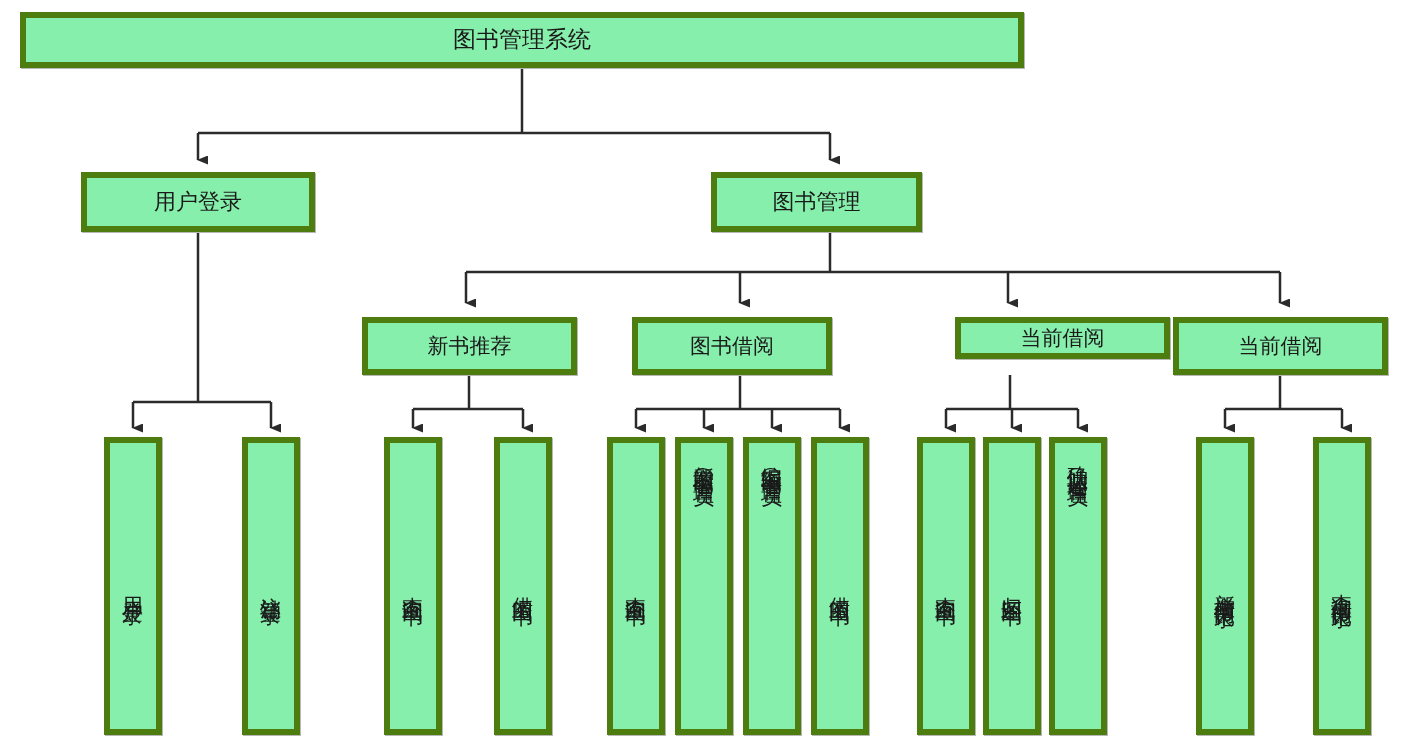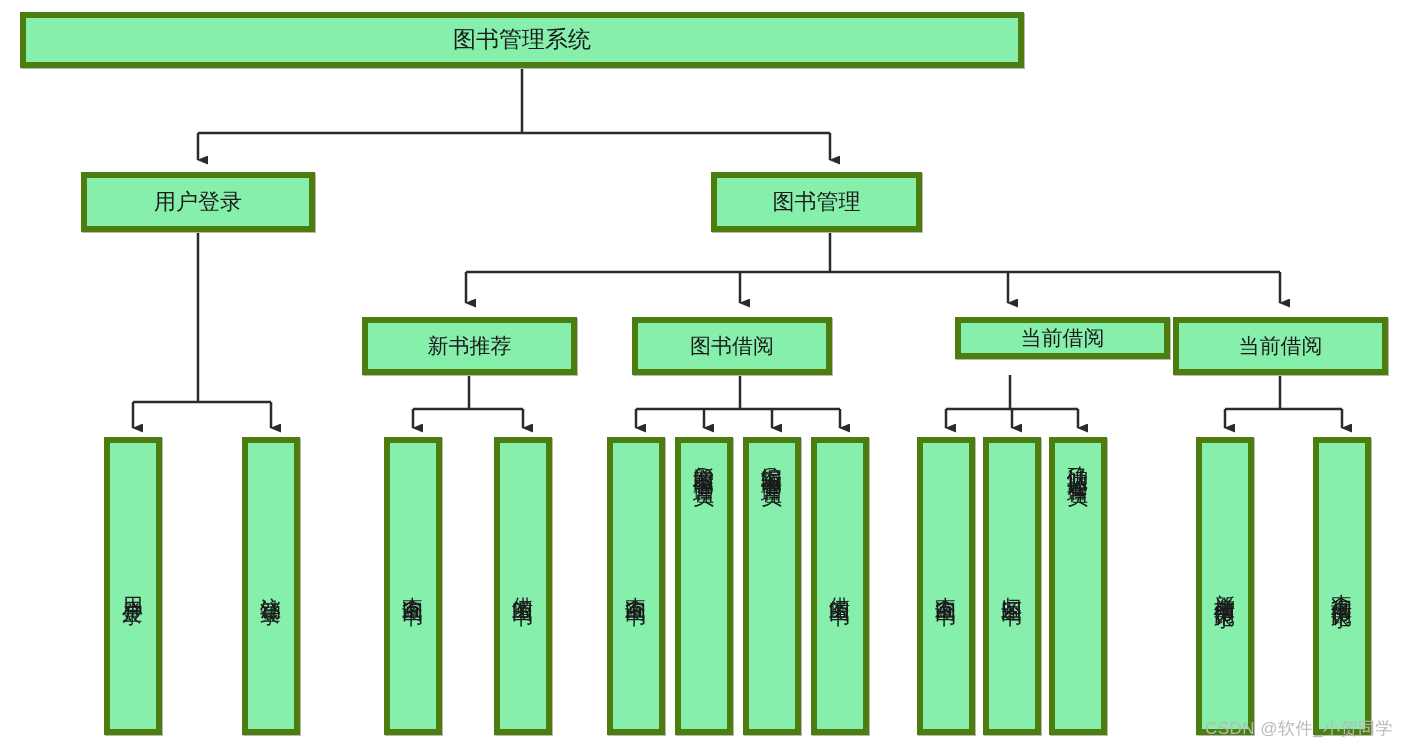--- a/index.html
+++ b/index.html
@@ -196,15 +196,14 @@
     <span class="node-label">确认归还（管理员）</span>
   </div>
 
   <div class="node leaf centered" style="left:1196px; top:437px; width:58px; height:298px;">
     <span class="node-label">新增借阅记录</span>
   </div>
   <div class="node leaf centered" style="left:1313px; top:437px; width:58px; height:298px;">
     <span class="node-label">查询借阅记录</span>
   </div>
 
-  <div id="watermark">CSDN @软件_小贺同学</div>
 
 </div>
 
 </body></html>

